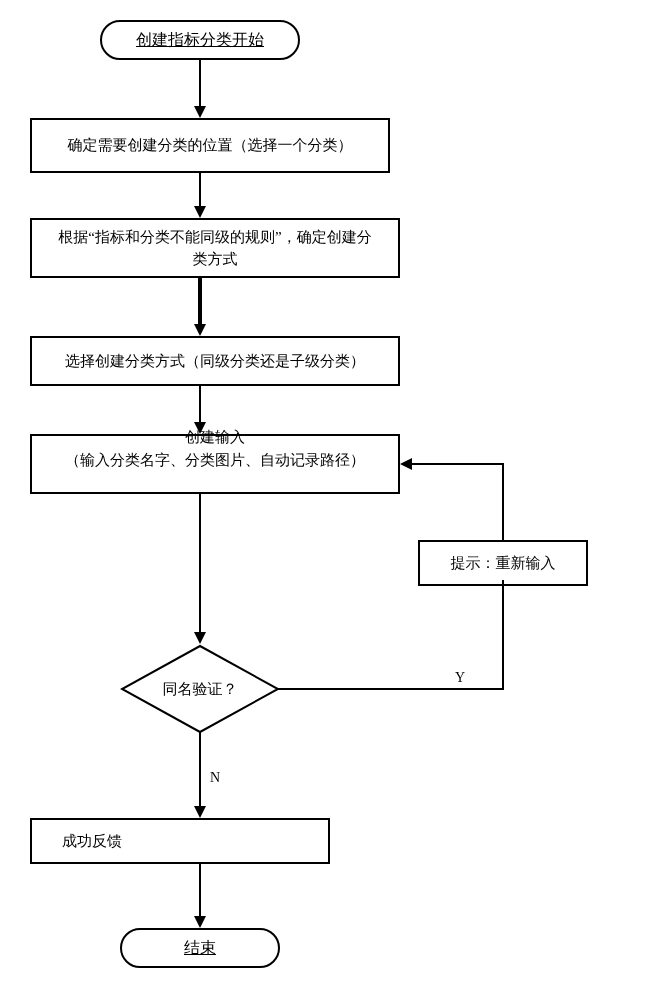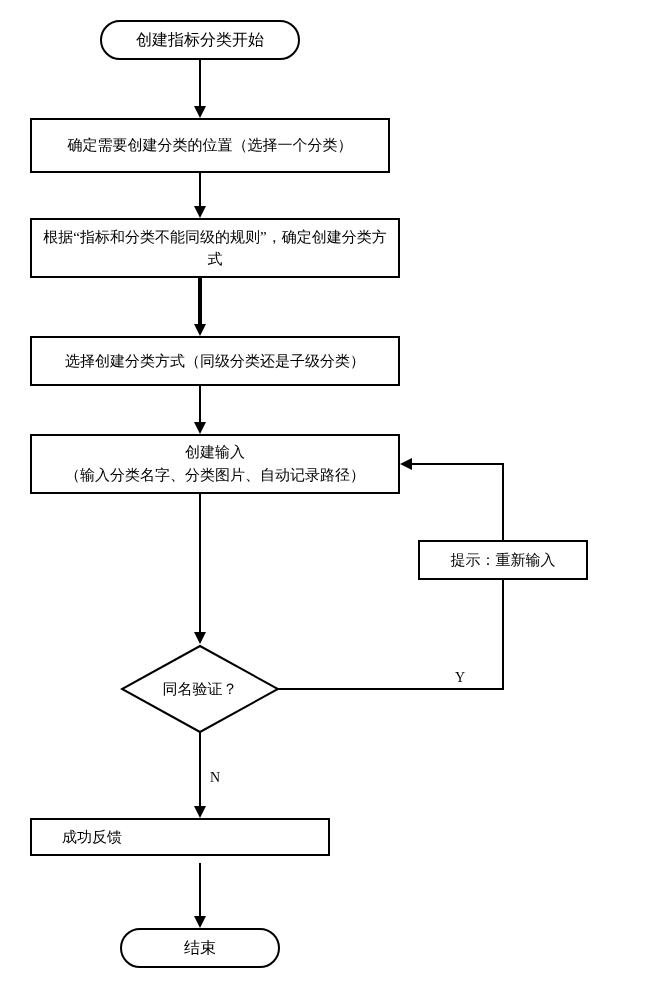--- a/index.html
+++ b/index.html
@@ -12,31 +12,32 @@
     }
     .terminator {
       position: absolute;
       border: 2px solid #000;
       border-radius: 50px;
       display: flex;
       align-items: center;
       justify-content: center;
       font-size: 16px;
       background: #fff;
+      text-decoration: underline;
     }
     .process {
       position: absolute;
       border: 2px solid #000;
       display: flex;
       align-items: center;
       justify-content: center;
       text-align: center;
       font-size: 15px;
       background: #fff;
-      padding: 6px;
+      padding: 21px;
       line-height: 1.5;
     }
     .decision {
       position: absolute;
       width: 160px;
       height: 90px;
     }
     .decision svg {
       position: absolute;
       top: 0;

